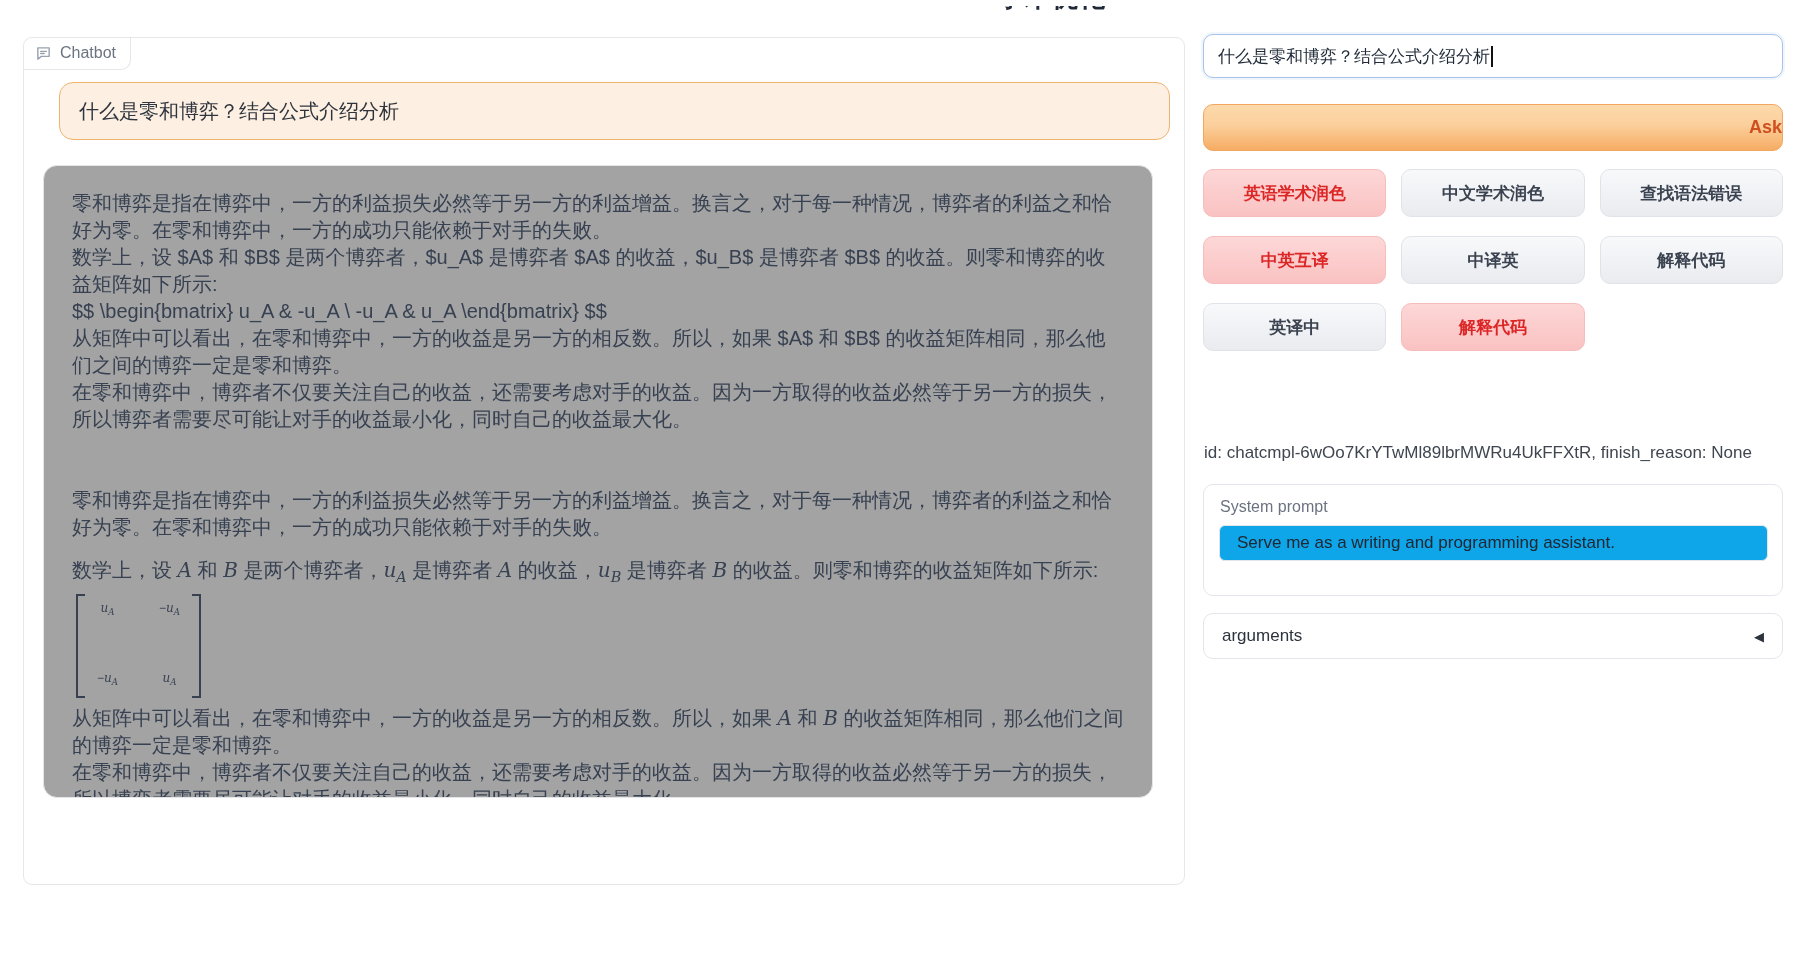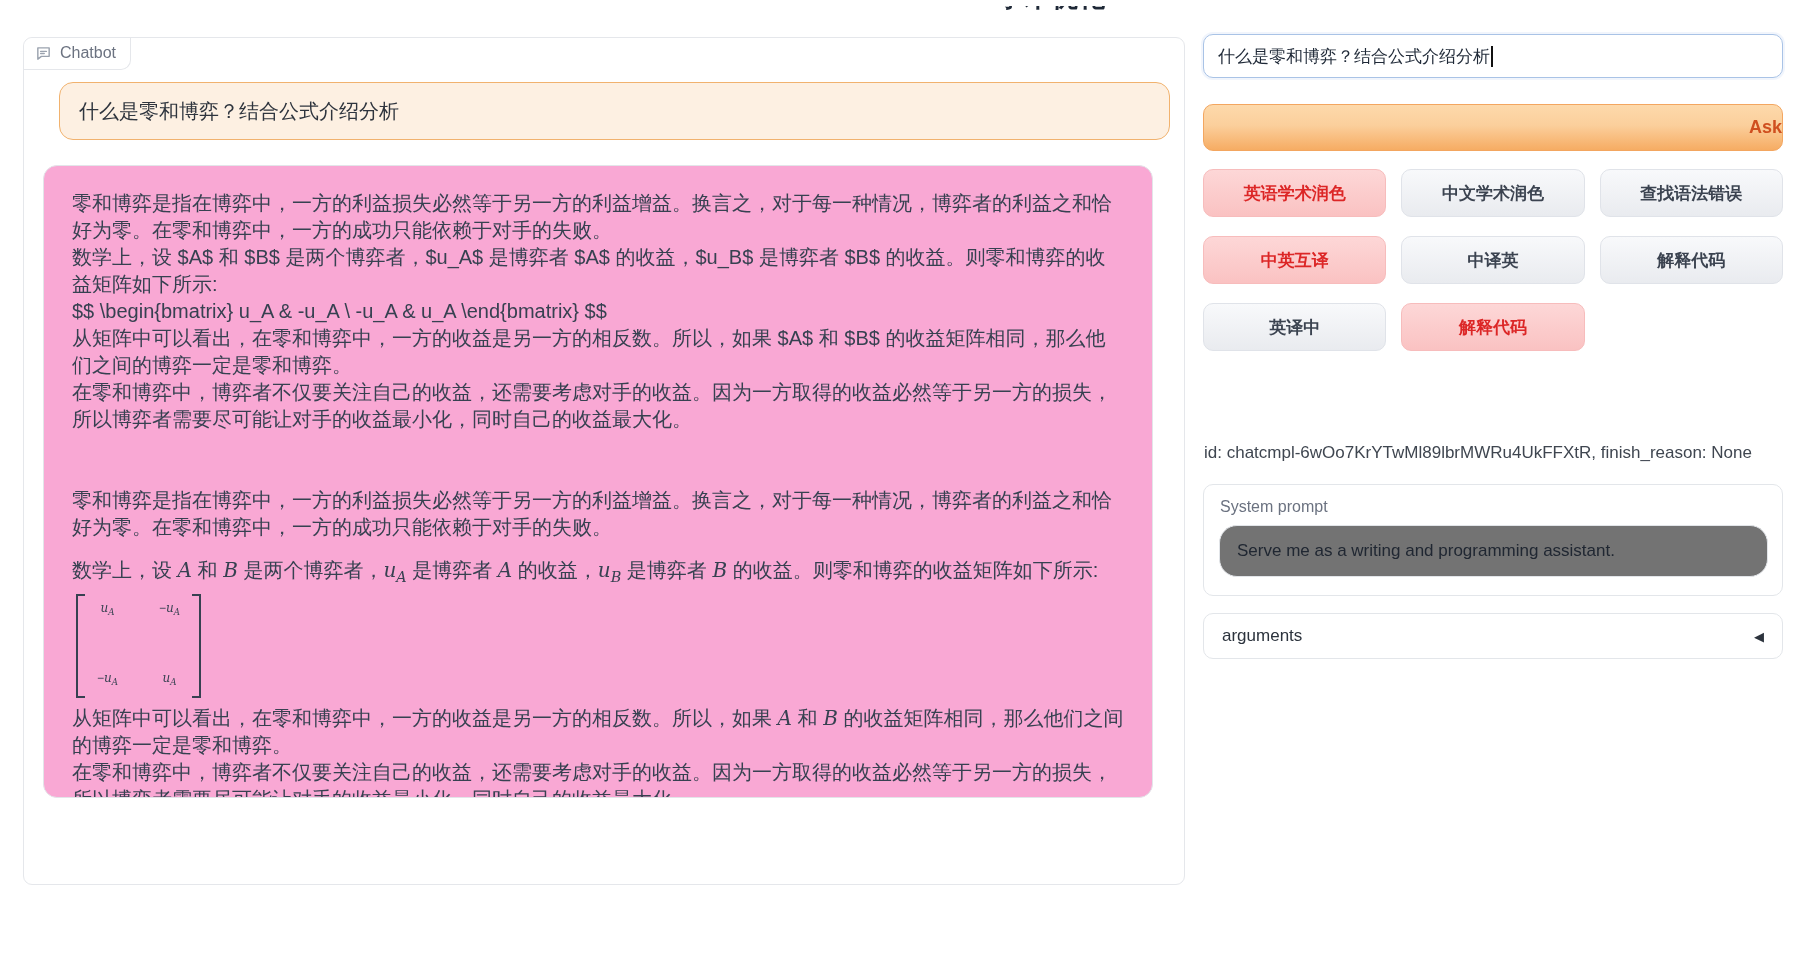--- a/index.html
+++ b/index.html
@@ -27,21 +27,21 @@
     color:#6b7280; font-size:16px;
   }
   .user-bubble{
     position:absolute; left:35px; top:44px; width:1111px; height:58px;
     background:#fdf0e2; border:1.5px solid #f1b26e; border-radius:14px;
     display:flex; align-items:center; padding:0 19px;
     font-size:20px; color:#2f353e;
   }
   .bot-bubble{
     position:absolute; left:19px; top:127px; width:1110px; height:633px;
-    background:#f9a8d4; border:1px solid #e3e5e9; border-radius:14px;
+    background:#a3a3a3; border:1px solid #e3e5e9; border-radius:14px;
     padding:24px 28px; font-size:20px; line-height:27px; color:#374151;
     overflow:hidden;
   }
   .bot-bubble .spacer{ height:54px; }
   .rp1{ margin-bottom:16px; }
   .mvar{ font-family:"DejaVu Serif", serif; font-style:italic; }
   sub.mvar{ font-size:0.72em; }
   .matrix{ display:inline-flex; align-items:stretch; margin:3px 0 3px 4px; }
   .matrix .br{ width:9px; border-top:2px solid #374151; border-bottom:2px solid #374151; }
   .matrix .br.l{ border-left:2px solid #374151; }
@@ -86,24 +86,24 @@
   }
   .status-line{
     position:absolute; top:437px; left:1px; font-size:17px; color:#3f4650;
   }
   .sys-card{
     position:absolute; top:478px; left:0; width:580px; height:112px;
     border:1px solid #e3e6ea; border-radius:10px; background:#fff;
   }
   .sys-label{ padding:13px 0 0 16px; font-size:16px; color:#6b7280; }
   .sys-input{
-    margin:9px 14px 0 15px; height:52px;
-    border:1px solid #e2e5e9; border-radius:18px;
+    margin:9px 14px 0 15px; height:36px;
+    border:1px solid #e2e5e9; border-radius:6px;
     display:flex; align-items:center; padding:0 17px;
-    font-size:17px; color:#202732; background:#737373;
+    font-size:17px; color:#202732; background:#0ea5e9;
   }
   .accordion{
     position:absolute; top:607px; left:0; width:580px; height:46px;
     border:1px solid #e3e6ea; border-radius:10px; background:#fff;
     display:flex; align-items:center; justify-content:space-between;
     padding:8px 18px; font-size:17px; color:#2c333d; cursor:pointer;
   }
   .accordion .tri{ font-size:13px; color:#2c333d; }
 </style>
 </head>

